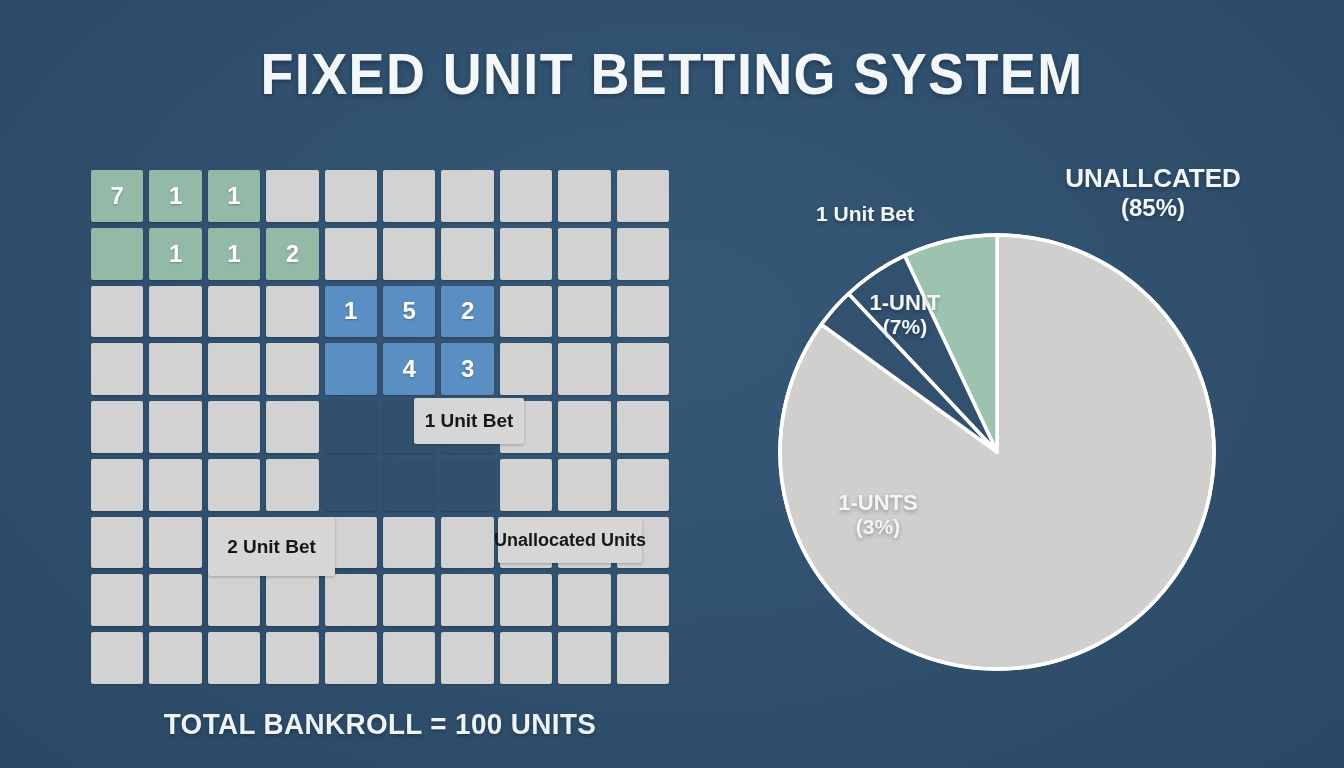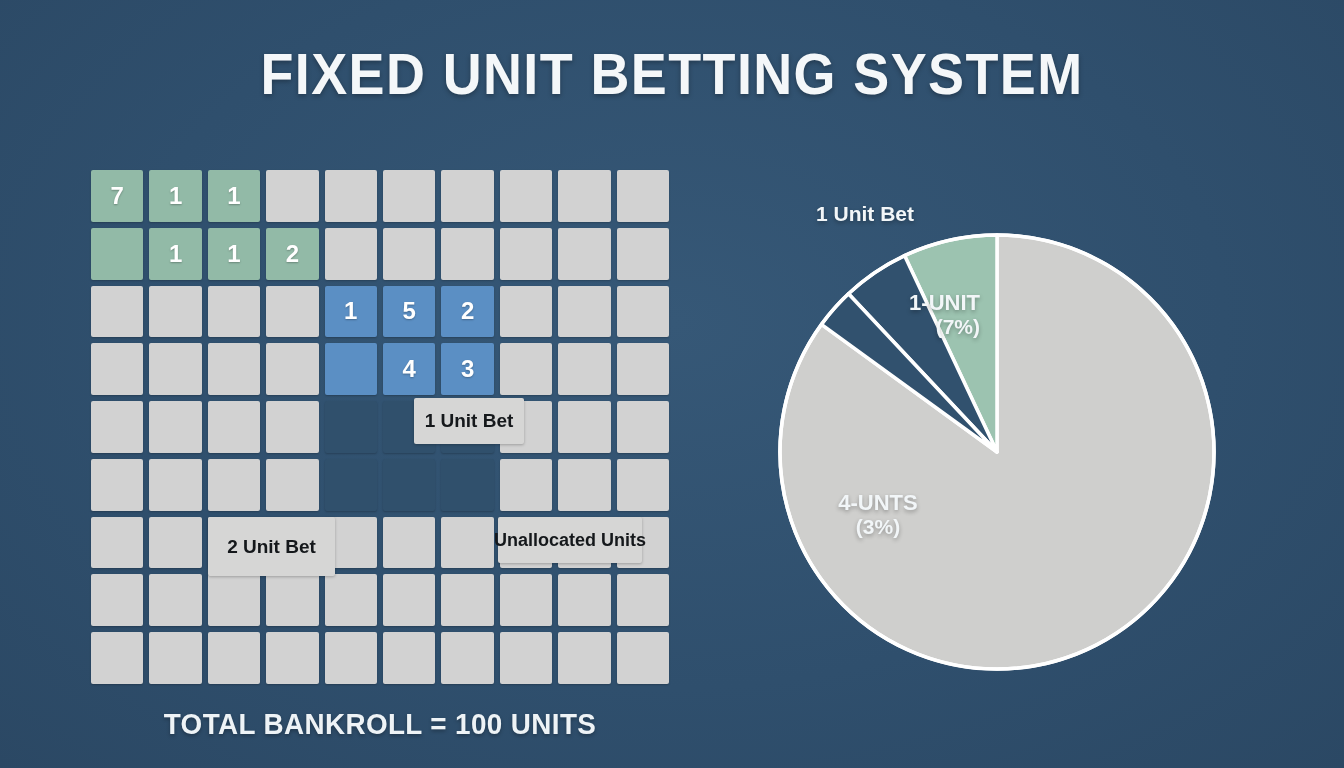--- a/index.html
+++ b/index.html
@@ -125,21 +125,21 @@
     line-height: 1.15;
     white-space: nowrap;
     pointer-events: none;
   }
   .pie-label .pl-name { font-weight: bold; display: block; }
   .pie-label .pl-pct  { font-weight: bold; display: block; }
 
   #lbl-unalloc { left: 283px; top: 14px;  width: 260px; font-size: 26px; }
   #lbl-unalloc .pl-pct { font-size: 24px; }
 
-  #lbl-1unit  { left: 90px;  top: 140px; width: 150px; font-size: 22px; text-align: right; }
+  #lbl-1unit  { left: 90px;  top: 140px; width: 150px; font-size: 22px; }
   #lbl-1unit .pl-pct { font-size: 21px; }
 
   #lbl-2units { left: 25px;  top: 237px; width: 150px; font-size: 22px; }
   #lbl-2units .pl-pct { font-size: 21px; }
 
   #lbl-3units { left: 58px;  top: 340px; width: 160px; font-size: 22px; }
   #lbl-3units .pl-pct { font-size: 21px; }
 
   #lbl-float  { left: 30px;  top: 52px;  width: 190px; font-size: 21px; font-weight: bold; }
 </style>
@@ -259,26 +259,30 @@
           <path d="M 257 302 L 164.61 105.65 A 217 217 0 0 0 108.45 143.81 Z" fill="#31516e" stroke="#ffffff" stroke-width="3.5" stroke-linejoin="round"></path>
           <path d="M 257 302 L 108.45 143.81 A 217 217 0 0 0 81.44 174.45 Z" fill="#31516e" stroke="#ffffff" stroke-width="3.5" stroke-linejoin="round"></path>
           <circle cx="257" cy="302" r="217" fill="none" stroke="#ffffff" stroke-width="3.5"></circle>
         </g>
     </svg>
 
     <div class="pie-label" id="lbl-float">
       <span class="pl-name">1 Unit Bet</span>
     </div>
 
+    <div class="pie-label" id="lbl-unalloc">
+      <span class="pl-name">UNALLCATED</span>
+      <span class="pl-pct">(85%)</span>
+    </div>
 
     <div class="pie-label" id="lbl-1unit">
       <span class="pl-name">1-UNIT</span>
       <span class="pl-pct">(7%)</span>
     </div>
 
 
     <div class="pie-label" id="lbl-3units">
-      <span class="pl-name">4-UNTS</span>
+      <span class="pl-name">1-UNTS</span>
       <span class="pl-pct">(3%)</span>
     </div>
   </div>
 
 </div>
 
 </body></html>

